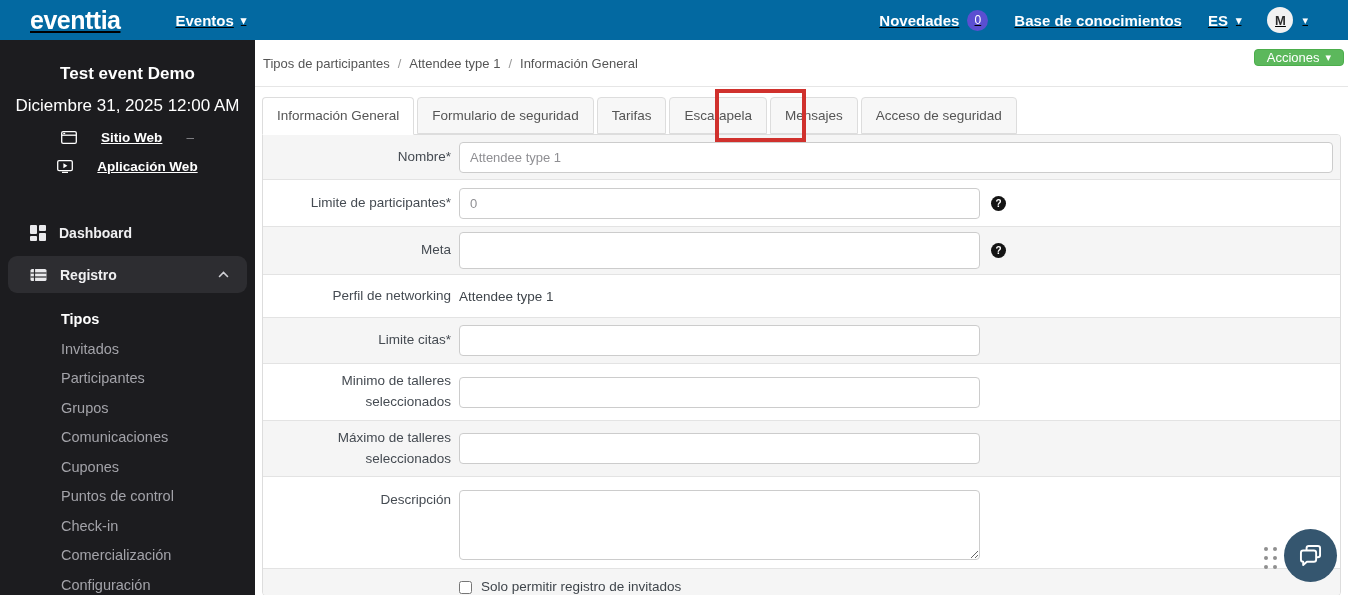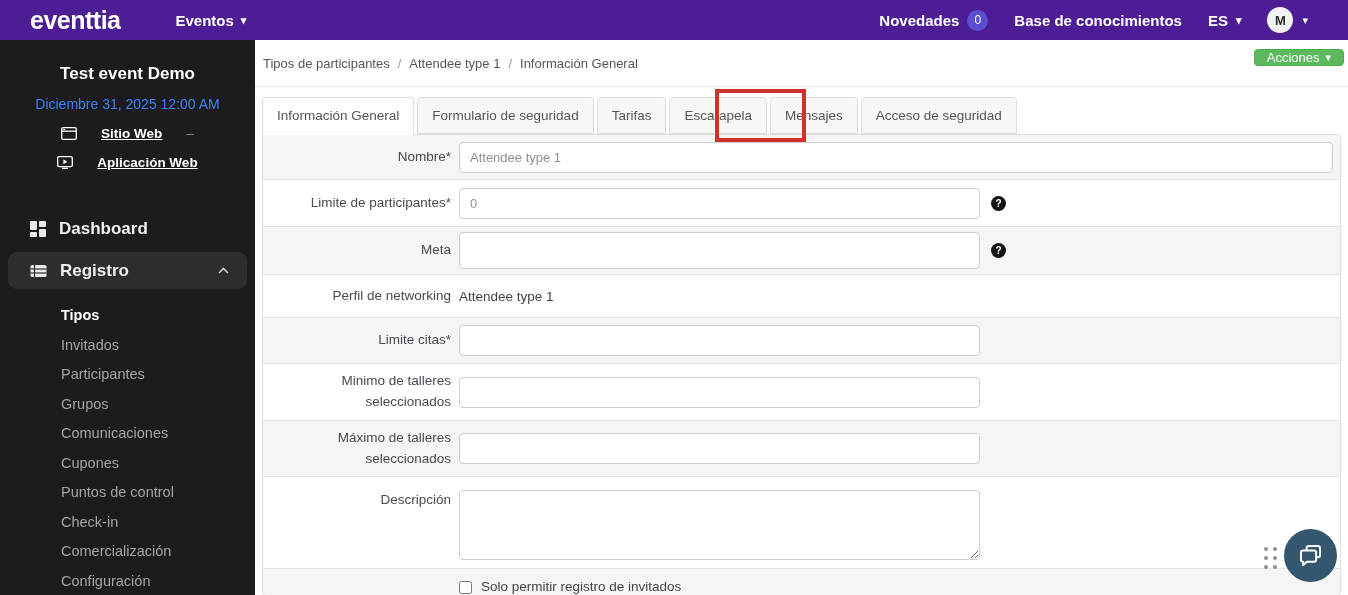--- a/index.html
+++ b/index.html
@@ -4,21 +4,21 @@
 <style>
   * { margin:0; padding:0; box-sizing:border-box; }
   html,body { width:1348px; height:595px; }
   body {
     font-family:"Liberation Sans", sans-serif;
     position:relative; overflow:hidden; background:#fff;
   }
   
   .topbar {
     position:absolute; left:0; top:0; width:1348px; height:40px;
-    background:#4c1d95; display:flex; align-items:center; z-index:5;
+    background:#0369a1; display:flex; align-items:center; z-index:5;text-decoration:underline;
   }
   .logo { color:#fff; font-size:25px; font-weight:600; letter-spacing:-0.5px; margin-left:30px; }
   .eventos { color:#fff; font-size:15px; font-weight:600; margin-left:55px; cursor:pointer; display:flex; align-items:center; gap:7px; }
   .caret { font-size:11px; color:#fff; line-height:1; }
   .topbar-right { margin-left:auto; display:flex; align-items:center; gap:26px; padding-right:40px; }
   .tb-link { color:#fff; font-size:15px; font-weight:600; cursor:pointer; display:flex; align-items:center; gap:8px; }
   .badge {
     display:inline-flex; align-items:center; justify-content:center;
     width:21px; height:21px; border-radius:50%; background:#5b4fd1;
     color:#fff; font-size:12px; font-weight:400;
@@ -28,28 +28,28 @@
     width:26px; height:26px; border-radius:50%; background:#f2f2f2;
     color:#2b2b2b; font-size:13px; font-weight:700;
     display:flex; align-items:center; justify-content:center;
   }
   
   .sidebar {
     position:absolute; left:0; top:40px; width:255px; height:555px;
     background:#1c1c1f; color:#fff; overflow:hidden;
   }
   .event-name { text-align:center; font-size:17px; font-weight:700; margin-top:24px; }
-  .event-date { text-align:center; font-size:14px; color:#3b82f6; margin-top:12px; }
+  .event-date { text-align:center; font-size:17px; color:#ffffff; margin-top:12px; }
   .side-link-row { display:flex; align-items:center; justify-content:center; gap:24px; margin-top:14px; font-size:13.5px; font-weight:700; }
   .side-link { color:#fff; text-decoration:underline; cursor:pointer; }
   .side-dash { color:#8b8b90; font-weight:400; }
   .nav-section { margin-top:40px; }
   .nav-item {
     display:flex; align-items:center; gap:13px; height:38px;
-    padding-left:30px; font-size:17px; font-weight:600; color:#f0f0f2; cursor:pointer;
+    padding-left:30px; font-size:14px; font-weight:600; color:#f0f0f2; cursor:pointer;
   }
   .nav-item.active-parent {
     background:#2d2d31; border-radius:9px; margin:4px 8px 0 8px;
     padding-left:22px; height:37px; position:relative;
   }
   .chev-up { margin-left:auto; margin-right:18px; display:flex; }
   .submenu { list-style:none; margin-top:12px; }
   .submenu li {
     padding-left:61px; padding-right:40px; font-size:14.5px; color:#a3a3a9;
     line-height:29.5px; cursor:pointer;

